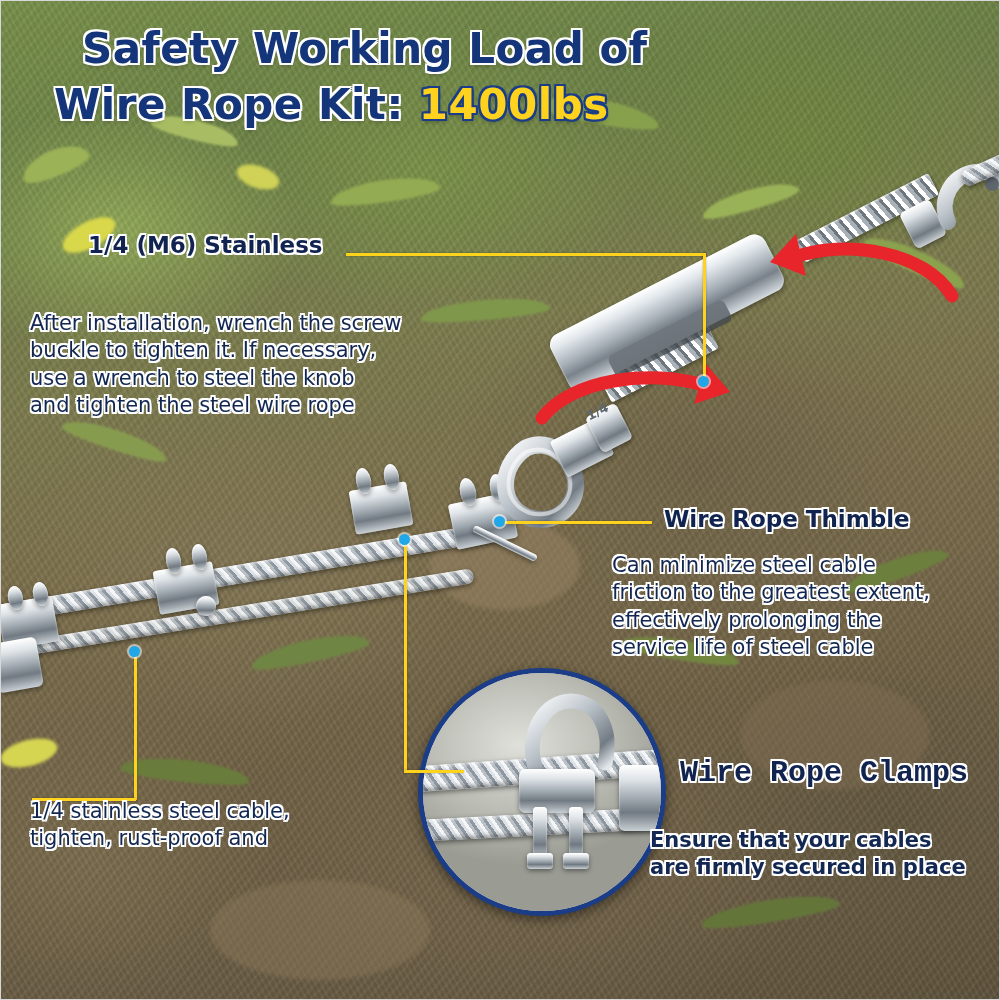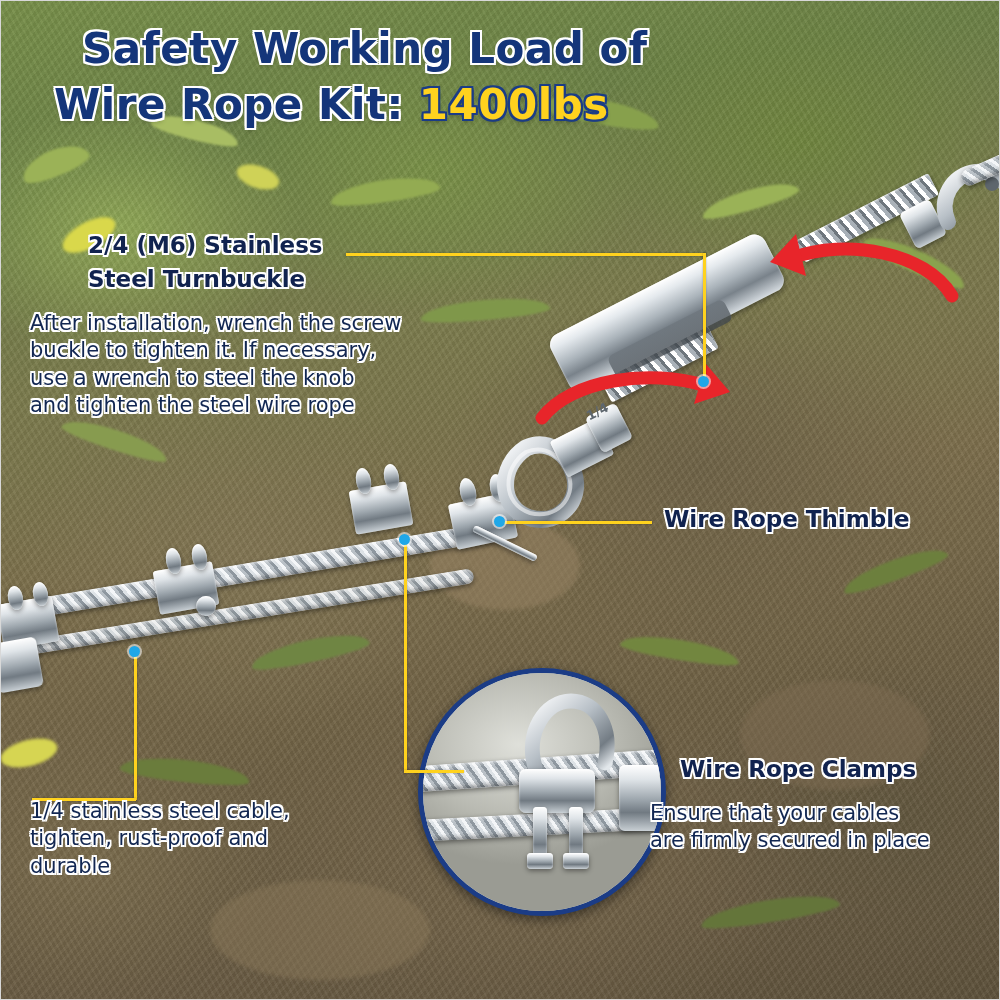--- a/index.html
+++ b/index.html
@@ -294,44 +294,46 @@
   <div class="dot" style="left:129px;top:646px;"></div>
 
   <div class="headline" style="left:54px;top:26px;font-size:42px;margin-left:28px;">
     <span>Safety Working Load of</span>
   </div>
   <div class="headline" style="left:54px;top:82px;font-size:42px;">
     <span>Wire Rope Kit: </span><span class="hl-accent">1400lbs</span>
   </div>
 
   <div class="callout-title" style="left:88px;top:232px;font-size:23px;">
-    <span>2/4 (M6) Stainless</span>
-  </div>
-  <div class="callout-title" style="left:88px;top:266px;font-size:23px;">
-    <span>Steel Turnbuckle</span>
+    <span>1/4 (M6) Stainless</span>
   </div>
   <div class="callout-body" style="left:30px;top:310px;font-size:21px;">
     <div>After installation, wrench the screw</div>
     <div>buckle to tighten it. If necessary,</div>
     <div>use a wrench to steel the knob</div>
     <div>and tighten the steel wire rope</div>
   </div>
 
   <div class="callout-title" style="left:664px;top:506px;font-size:23px;">
     <span>Wire Rope Thimble</span>
   </div>
-
-  <div class="callout-title" style="left:680px;top:756px;font-size:23px;">
+  <div class="callout-body" style="left:612px;top:552px;font-size:21px;">
+    <div>Can minimize steel cable</div>
+    <div>friction to the greatest extent,</div>
+    <div>effectively prolonging the</div>
+    <div>service life of steel cable</div>
+  </div>
+
+  <div class="callout-title" style="left:680px;top:756px;font-size:30px;font-family:Liberation Mono, monospace;">
     <span>Wire Rope Clamps</span>
   </div>
-  <div class="callout-body" style="left:650px;top:800px;font-size:21px;">
+  <div class="callout-body" style="left:650px;top:827px;font-size:21px;font-weight:bold;">
     <div>Ensure that your cables</div>
     <div>are firmly secured in place</div>
   </div>
 
   <div class="callout-body" style="left:30px;top:798px;font-size:21px;">
     <div>1/4 stainless steel cable,</div>
     <div>tighten, rust-proof and</div>
-    <div>durable</div>
   </div>
 
   <div class="frame-border"></div>
 </div>
 
 </body></html>

